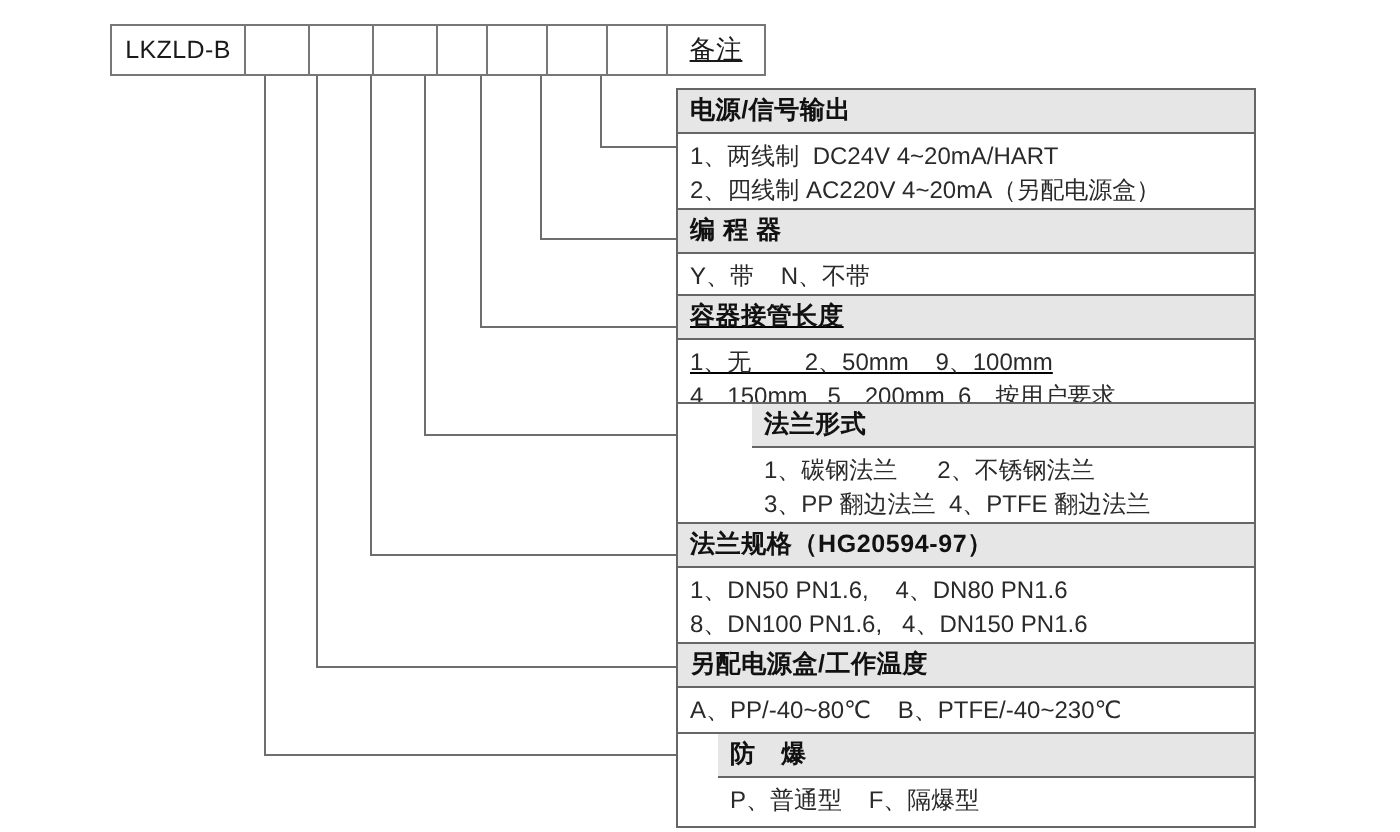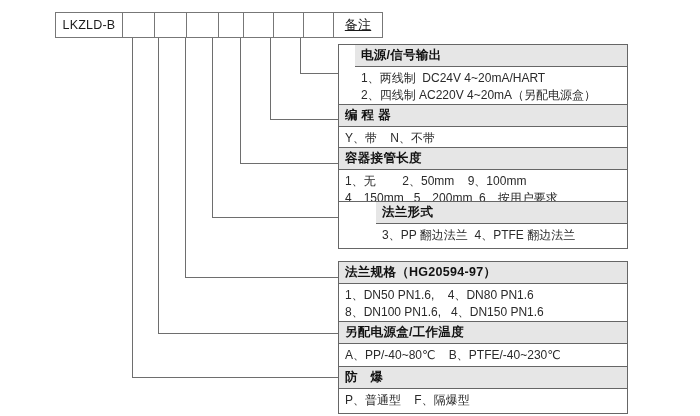--- a/index.html
+++ b/index.html
@@ -79,65 +79,66 @@
 
   <div class="vline" style="left:185px;top:38px;height:240px;"></div>
   <div class="hline" style="left:185px;top:277px;width:153px;"></div>
 
   <div class="vline" style="left:158px;top:38px;height:296px;"></div>
   <div class="hline" style="left:158px;top:333px;width:180px;"></div>
 
   <div class="vline" style="left:132px;top:38px;height:340px;"></div>
   <div class="hline" style="left:132px;top:377px;width:206px;"></div>
 
-  <div class="spec" style="top:44px;padding-left:16px;">
+  <div class="spec" style="top:44px;">
     <div class="spec-head">电源/信号输出</div>
     <div class="spec-body">
       <div class="row">1、两线制  DC24V 4~20mA/HART</div>
       <div class="row">2、四线制 AC220V 4~20mA（另配电源盒）</div>
     </div>
   </div>
 
   <div class="spec" style="top:104px;">
     <div class="spec-head">编 程 器</div>
     <div class="spec-body">
       <div class="row">Y、带    N、不带</div>
     </div>
   </div>
 
-  <div class="spec" style="top:147px;">
+  <div class="spec" style="top:147px;text-decoration:underline;">
     <div class="spec-head">容器接管长度</div>
     <div class="spec-body">
       <div class="row">1、无        2、50mm    9、100mm</div>
       <div class="row">4、150mm   5、200mm  6、按用户要求</div>
     </div>
   </div>
 
   <div class="spec" style="top:201px;padding-left:37px;">
     <div class="spec-head">法兰形式</div>
     <div class="spec-body">
+      <div class="row">1、碳钢法兰      2、不锈钢法兰</div>
       <div class="row">3、PP 翻边法兰  4、PTFE 翻边法兰</div>
     </div>
   </div>
 
   <div class="spec" style="top:261px;">
     <div class="spec-head">法兰规格（HG20594-97）</div>
     <div class="spec-body">
       <div class="row">1、DN50 PN1.6,    4、DN80 PN1.6</div>
       <div class="row">8、DN100 PN1.6,   4、DN150 PN1.6</div>
     </div>
   </div>
 
   <div class="spec" style="top:321px;">
     <div class="spec-head">另配电源盒/工作温度</div>
     <div class="spec-body">
       <div class="row">A、PP/-40~80℃    B、PTFE/-40~230℃</div>
     </div>
   </div>
 
-  <div class="spec" style="top:366px;">
+  <div class="spec" style="top:366px;padding-left:20px;">
     <div class="spec-head">防　爆</div>
     <div class="spec-body">
       <div class="row">P、普通型    F、隔爆型</div>
     </div>
   </div>
 
 </div>
 
 </body></html>

